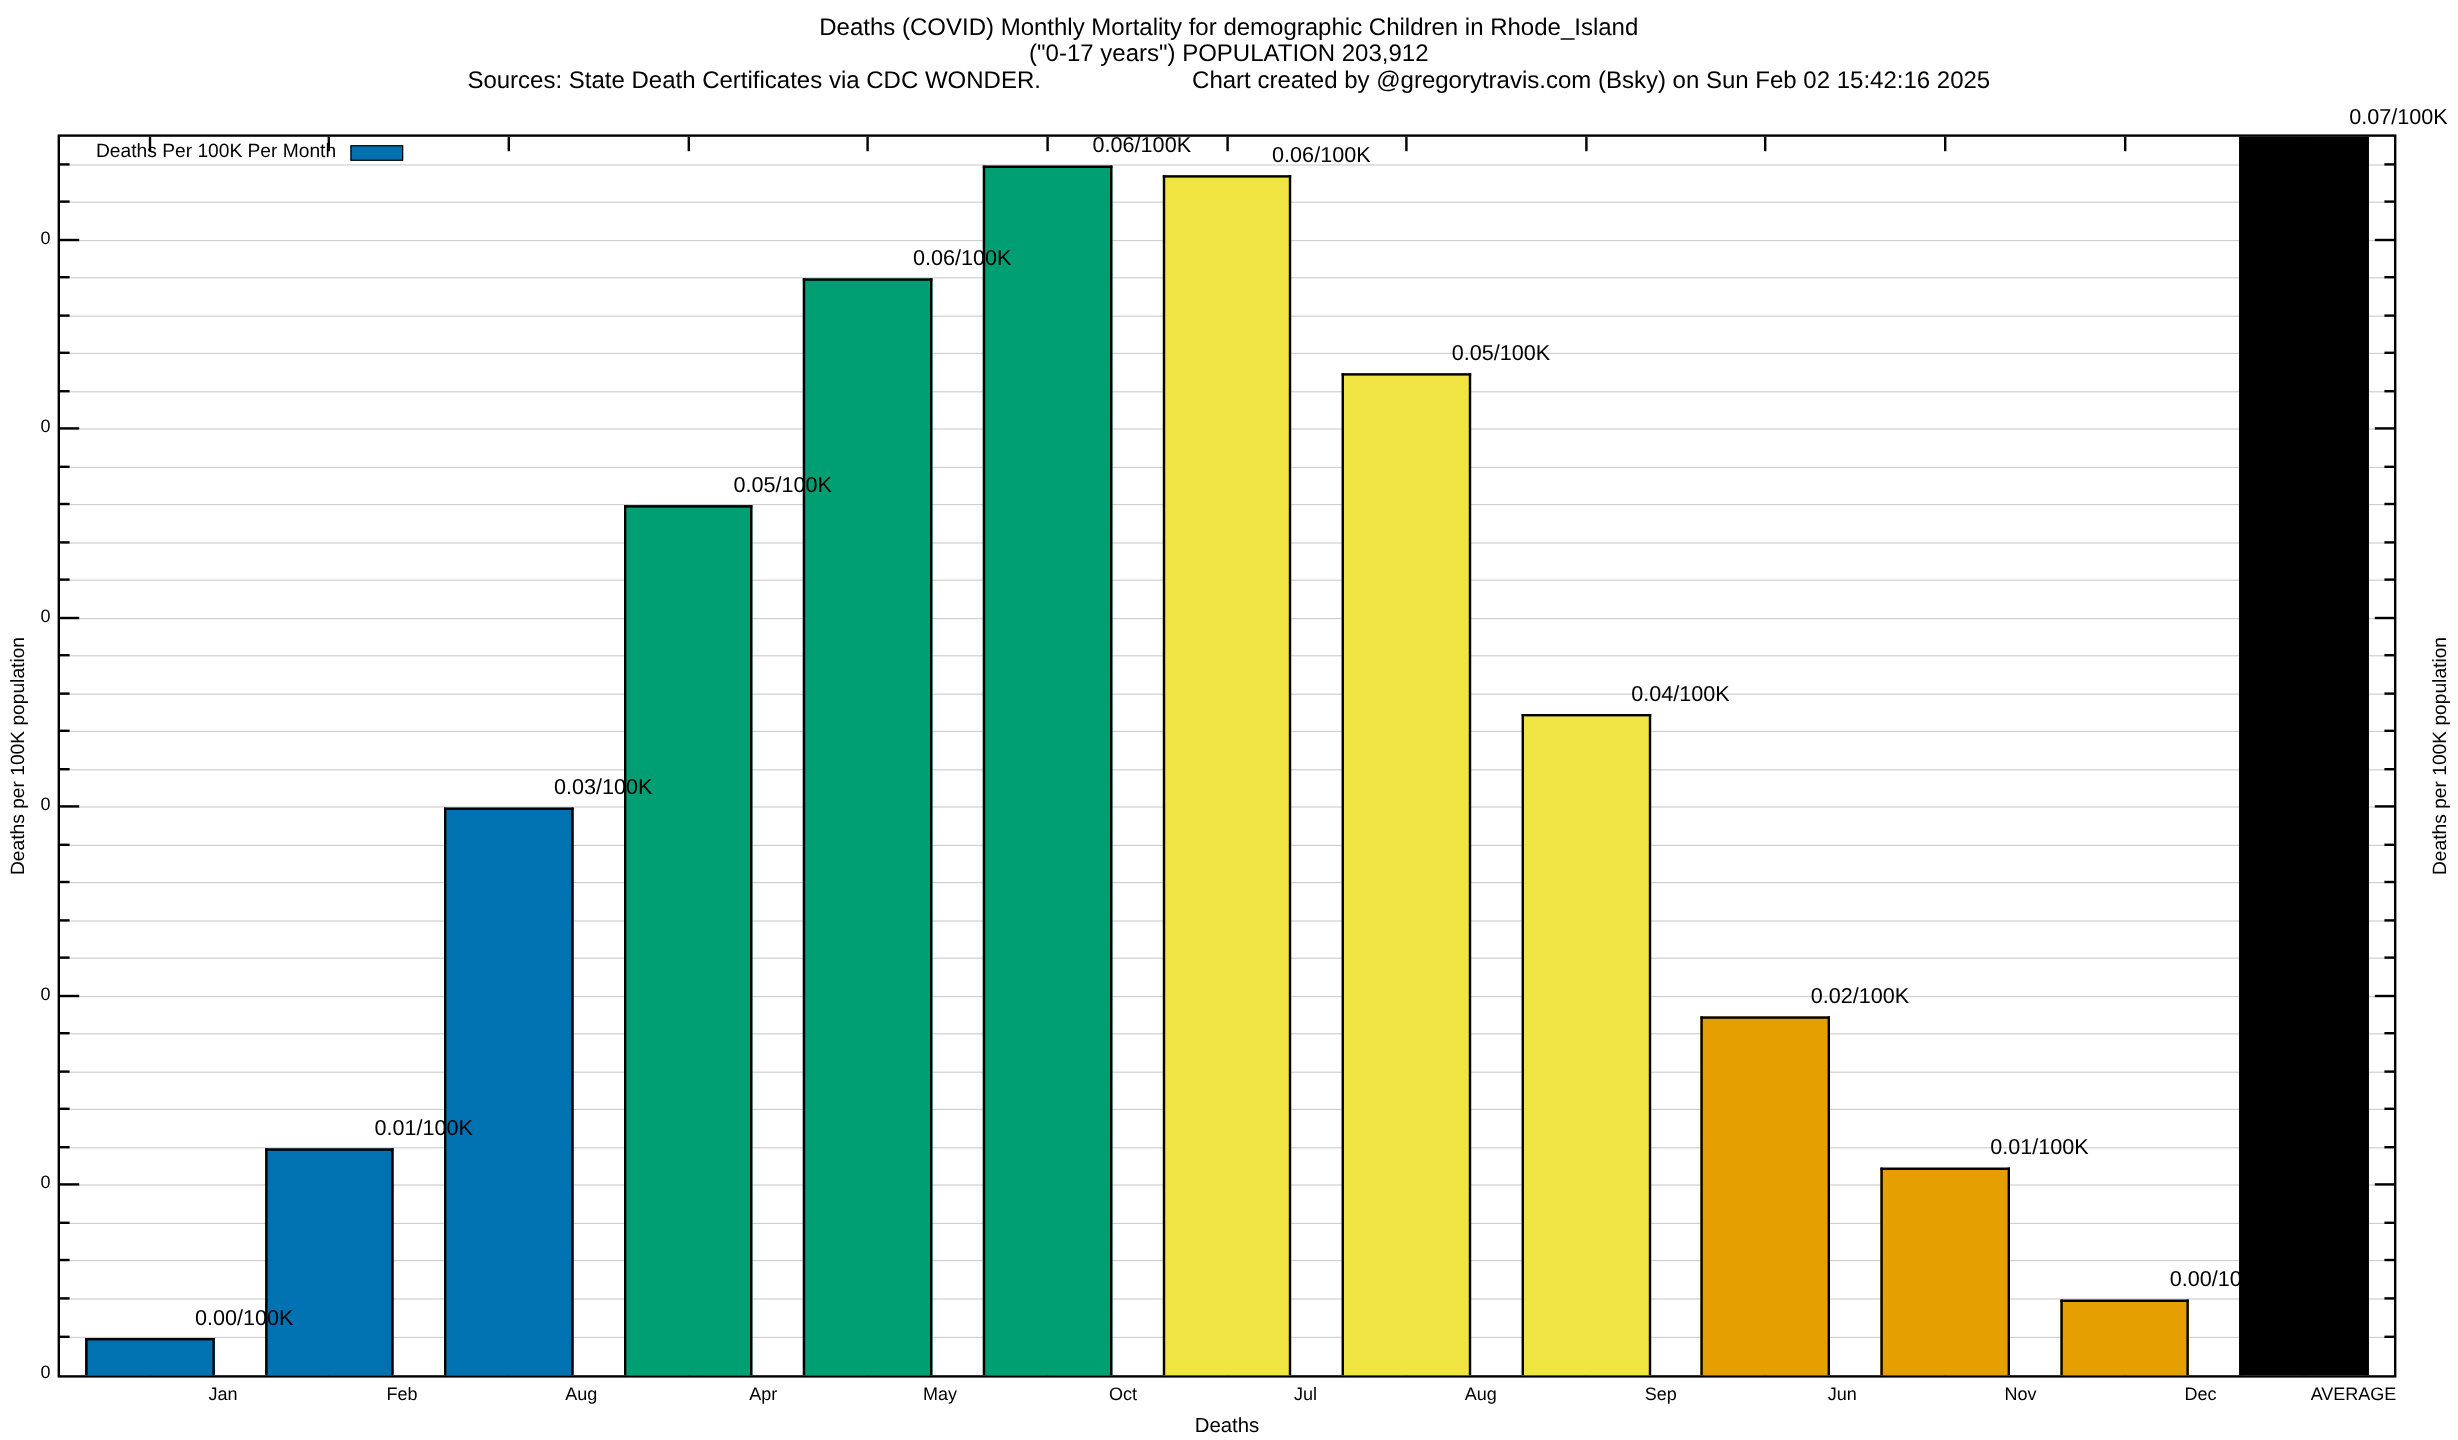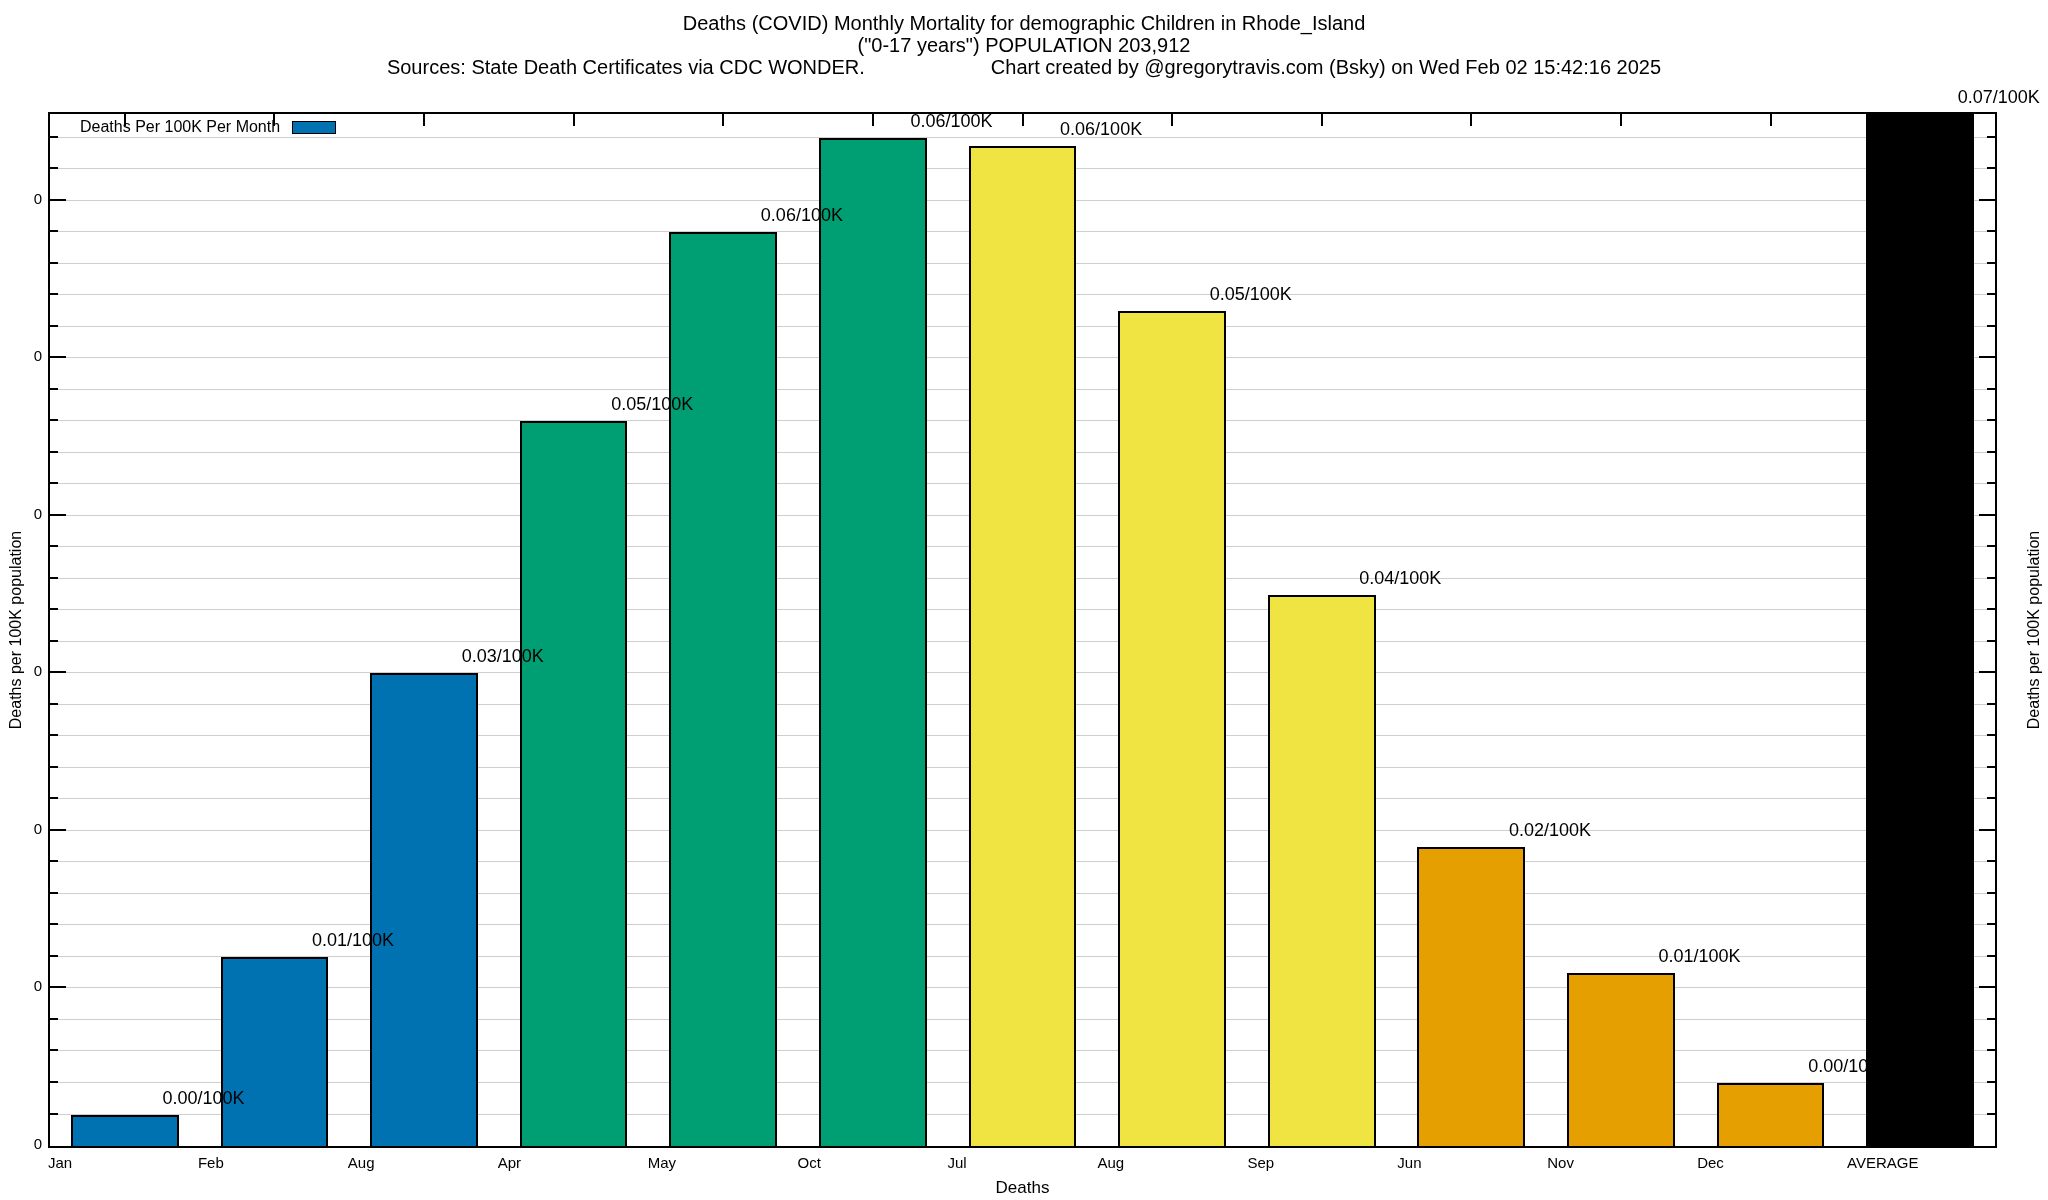--- a/index.html
+++ b/index.html
@@ -12,38 +12,38 @@
   .grid{position:absolute;left:0;width:100%;height:1px;background:#cfcfcf;z-index:0;}
   .ytick{position:absolute;background:#000;height:2px;z-index:1;}
   .xtick{position:absolute;background:#000;width:2px;height:12px;z-index:1;}
   .slots{position:absolute;left:0;bottom:0;width:100%;height:100%;display:flex;z-index:2;}
   .slot{position:relative;flex:1 1 0;height:100%;}
   .bar{position:absolute;left:14%;width:72%;bottom:0;box-sizing:border-box;
        border:2px solid #000;border-bottom:none;}
   .bar-label{position:absolute;left:-30%;width:160%;text-align:right;font-size:18px;z-index:5;white-space:nowrap;}
   .ylab{position:absolute;font-size:15px;text-align:right;width:36px;}
   .xlabels{position:absolute;left:48px;top:1154px;width:1949px;display:flex;}
-  .xlabels div{flex:1 1 0;text-align:left;font-size:15px;}
+  .xlabels div{flex:1 1 0;text-align:right;font-size:15px;}
   .axis-title-x{position:absolute;left:48px;top:1178px;width:1949px;text-align:center;font-size:17px;}
   .axis-title-y{position:absolute;white-space:nowrap;font-size:16px;
                 transform:translate(-50%,-50%) rotate(-90deg);}
   .legend{position:absolute;left:30px;top:4px;display:flex;align-items:center;gap:12px;
           font-size:16px;z-index:6;white-space:nowrap;}
   .swatch{width:44px;height:13px;box-sizing:border-box;border:1px solid #000;}
 </style>
 </head>
 <body>
 
 <div class="page">
 
   <div class="hdr" style="top:12px">Deaths (COVID) Monthly Mortality for demographic Children in Rhode_Island</div>
   <div class="hdr" style="top:34px">("0-17 years") POPULATION 203,912</div>
   <div class="hdr-line3" style="top:56px">
     <span>Sources: State Death Certificates via CDC WONDER.</span>
-    <span>Chart created by @gregorytravis.com (Bsky) on Wed Feb 02 15:42:16 2025</span>
+    <span>Chart created by @gregorytravis.com (Bsky) on Sun Feb 02 15:42:16 2025</span>
   </div>
 
   <div class="axis-title-y" style="left:16px;top:630px">Deaths per 100K population</div>
   <div class="axis-title-y" style="left:2034px;top:630px">Deaths per 100K population</div>
 
   <div class="plot" id="plot">
     <div class="legend">
       <span>Deaths Per 100K Per Month</span>
       <span class="swatch" style="background: rgb(0, 114, 178);"></span>
     </div>

